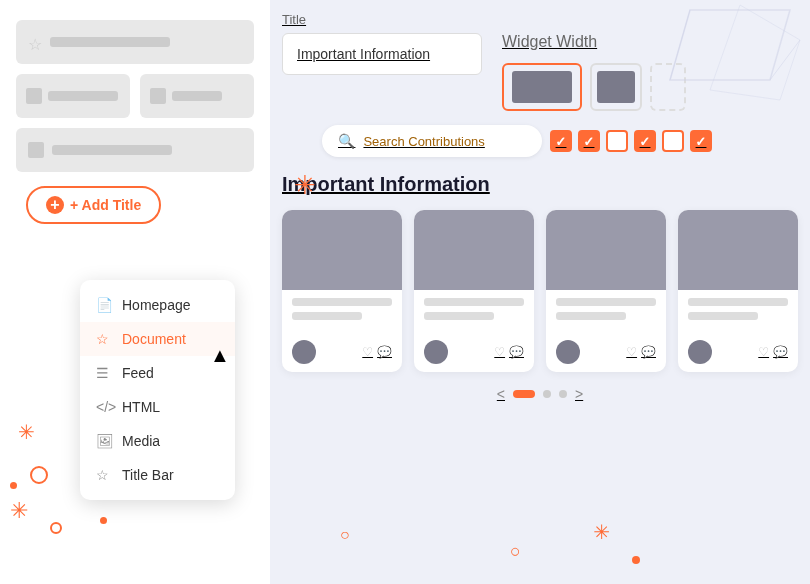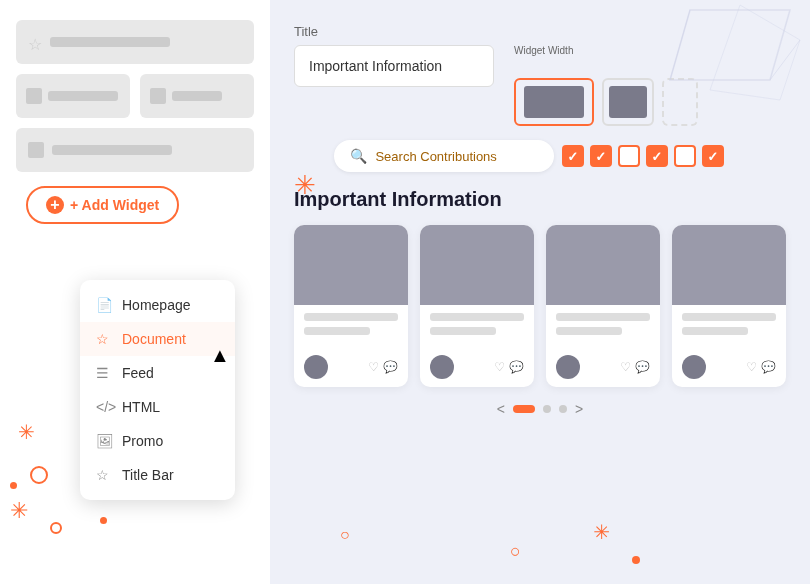--- a/index.html
+++ b/index.html
@@ -135,23 +135,24 @@
       pointer-events: none;
     }
     .deco-asterisk { font-size: 20px; color: #ff6b35; }
     .deco-circle { border-radius: 50%; border: 2px solid #ff6b35; }
     .deco-dot { border-radius: 50%; background: #ff6b35; }
 
     
     .right-panel {
       flex: 1;
       background: #eef0f8;
-      padding: 24px;
+      padding: 12px;
       position: relative;
       overflow: hidden;
+      text-decoration: underline;
     }
 
     
     .bg-shape {
       position: absolute;
       top: 0; right: 0;
       width: 200px; height: 120px;
       pointer-events: none;
     }
 
@@ -171,23 +172,23 @@
       background: #fff;
       border: 1px solid #ddd;
       border-radius: 6px;
       padding: 10px 14px;
       font-size: 14px;
       color: #333;
       width: 200px;
       height: 42px;
     }
     .widget-width-label {
-      font-size: 10px;
+      font-size: 16px;
       color: #666;
-      margin-bottom: 22px;
+      margin-bottom: 12px;
     }
     .width-options {
       display: flex;
       gap: 8px;
     }
     .width-option {
       border: 2px solid #ddd;
       border-radius: 6px;
       cursor: pointer;
       overflow: hidden;
@@ -345,21 +346,21 @@
       <div class="skel-line short"></div>
     </div>
   </div>
   <div class="widget-skeleton row3">
     <div class="skel-icon"></div>
     <div class="skel-line long"></div>
   </div>
 
   <button class="add-widget-btn">
     <span class="plus">+</span>
-    <span>+ Add Widget</span>
+    <span>+ Add Title</span>
   </button>
 
   <div class="dropdown-menu">
     <div class="dropdown-item">
       <span class="di-icon">📄</span>
       <span>Homepage</span>
     </div>
     <div class="dropdown-item active">
       <span class="di-icon">☆</span>
       <span>Document</span>
@@ -367,21 +368,21 @@
     <div class="dropdown-item">
       <span class="di-icon">☰</span>
       <span>Feed</span>
     </div>
     <div class="dropdown-item">
       <span class="di-icon">&lt;/&gt;</span>
       <span>HTML</span>
     </div>
     <div class="dropdown-item">
       <span class="di-icon">🖼</span>
-      <span>Promo</span>
+      <span>Media</span>
     </div>
     <div class="dropdown-item">
       <span class="di-icon">☆</span>
       <span>Title Bar</span>
     </div>
   </div>
 
   <span class="cursor-icon">▲</span>
 
   <span class="deco deco-asterisk" style="left:18px;bottom:140px;">✳</span>

